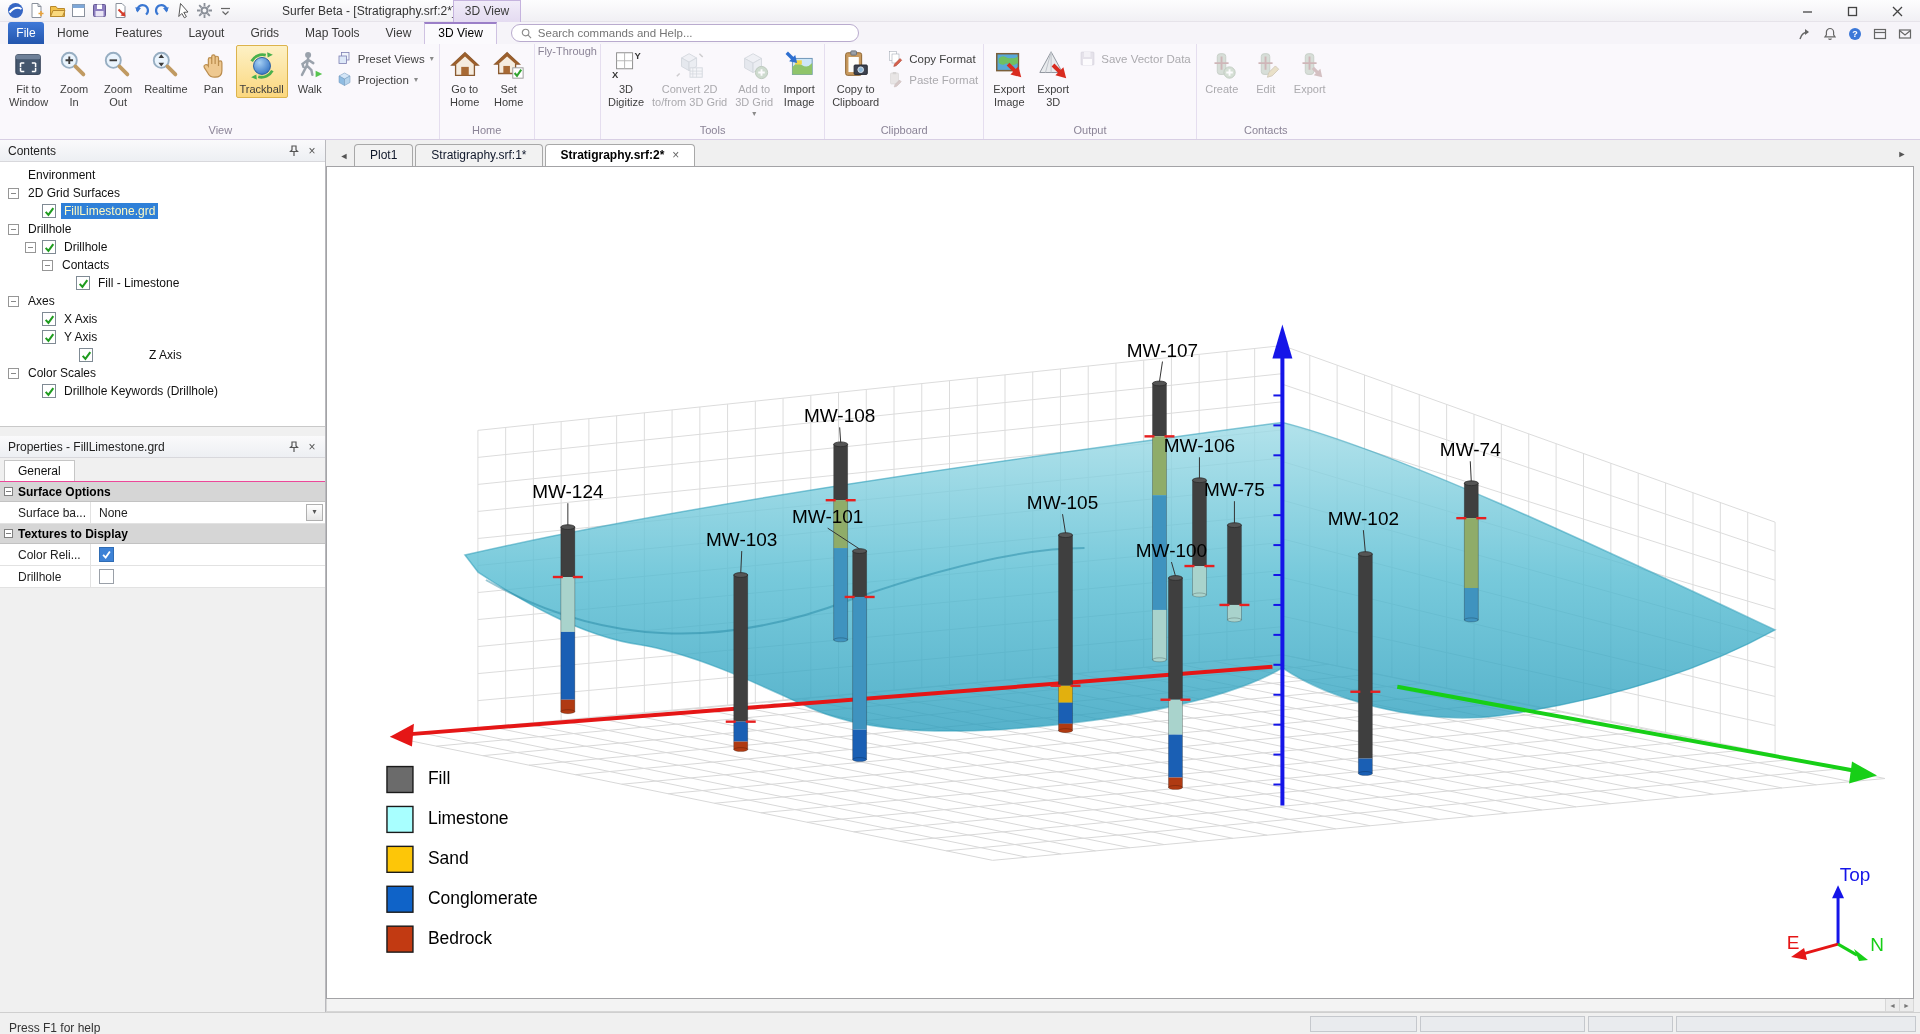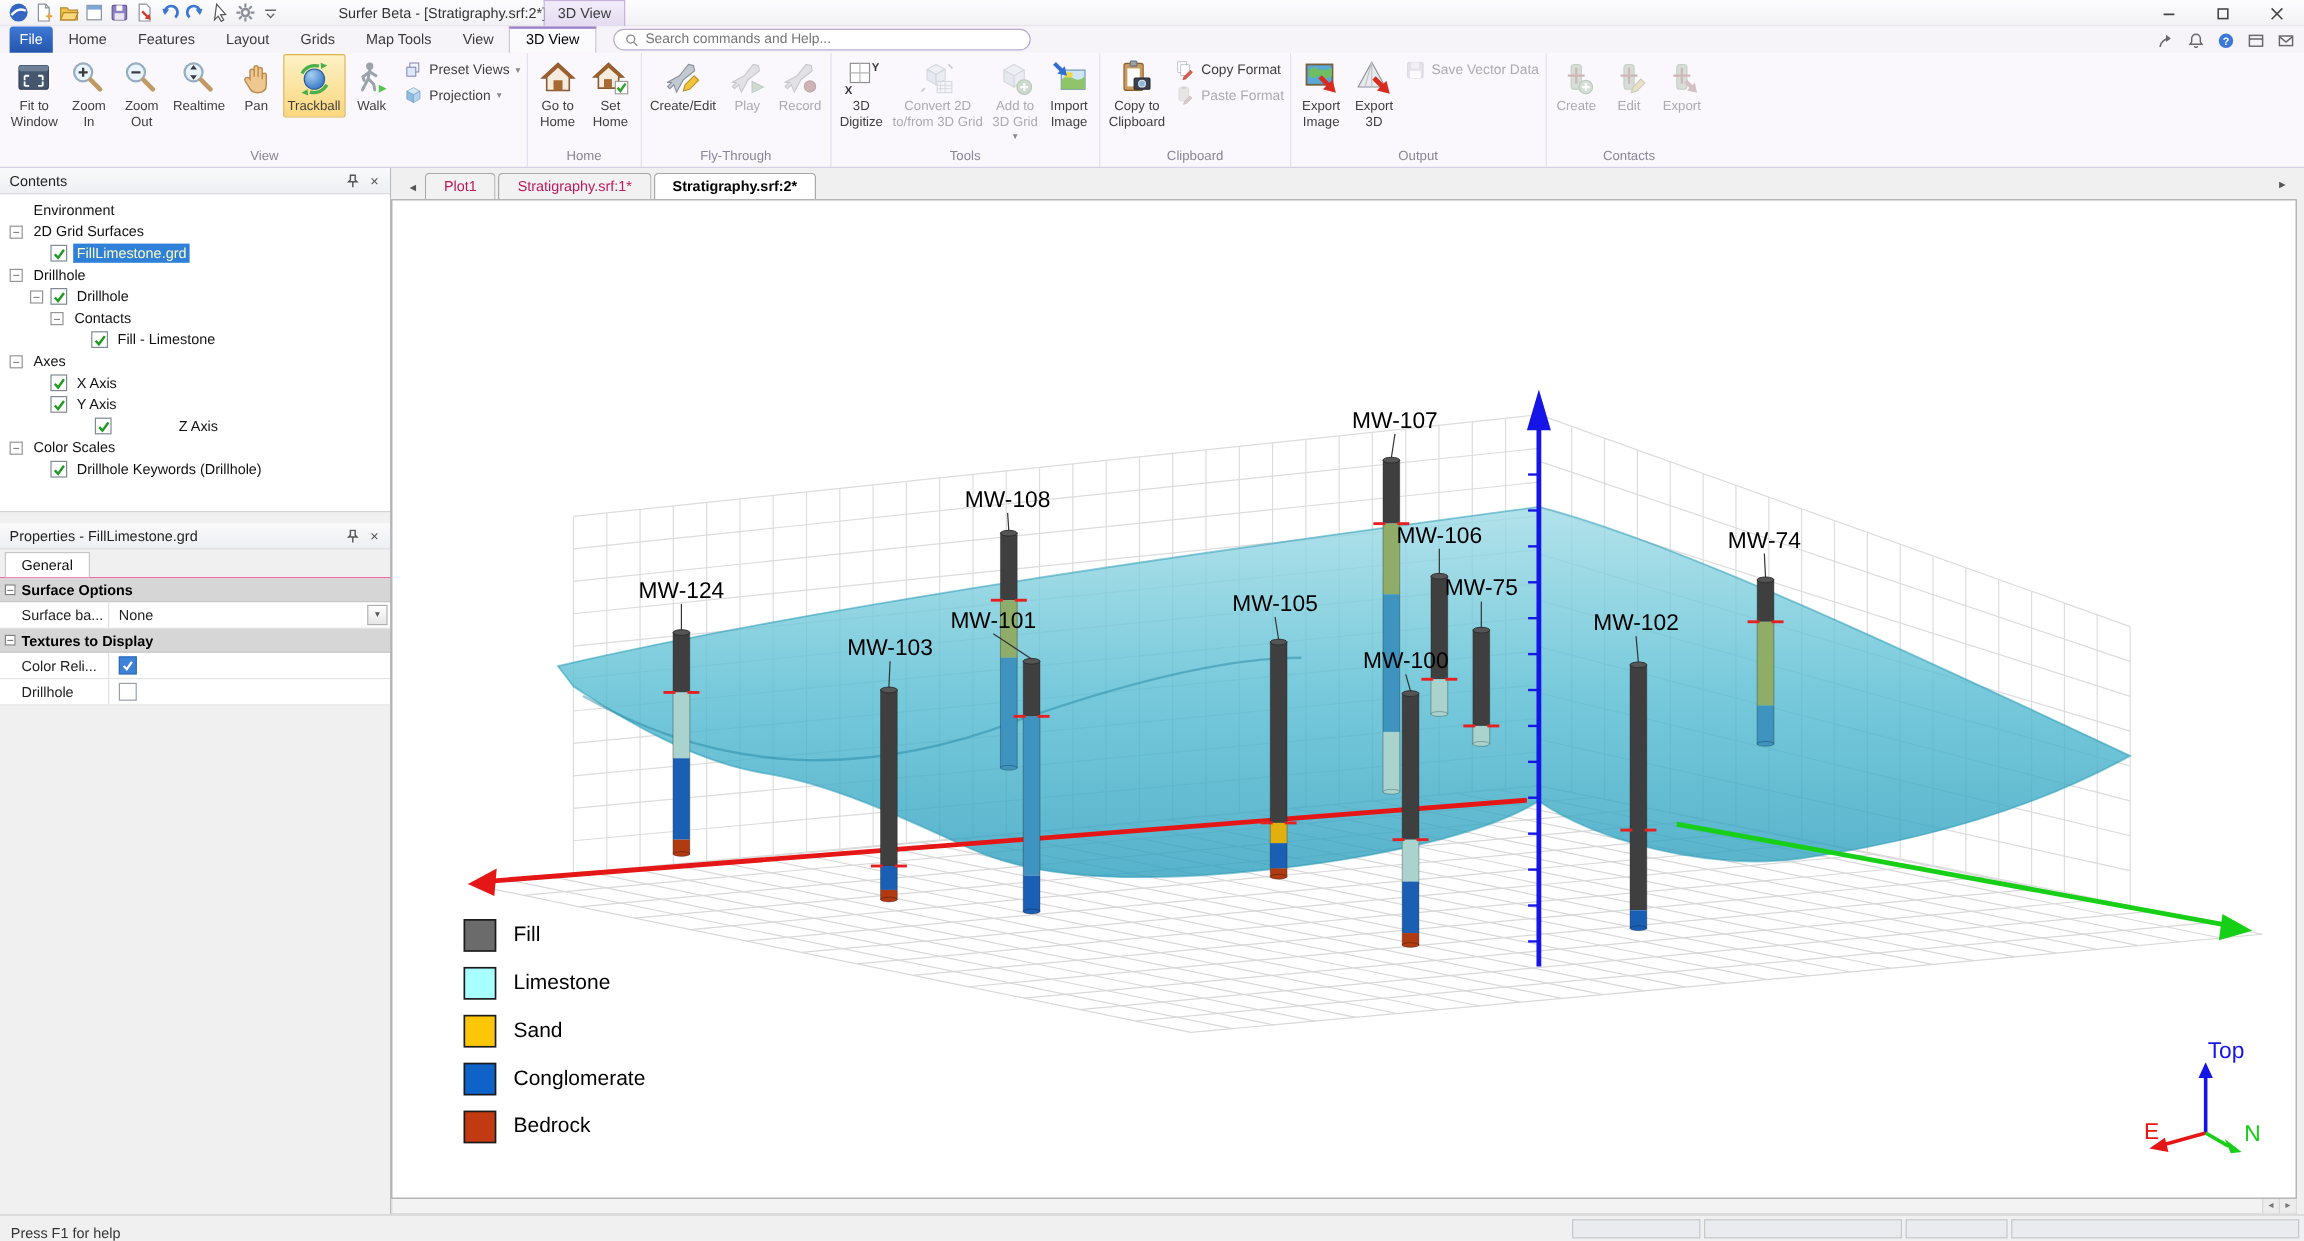--- a/index.html
+++ b/index.html
@@ -68,22 +68,22 @@
   .plabel { width:91px; padding-left:18px; border-right:1px solid #e2e2e2; display:flex; align-items:center; overflow:hidden; white-space:nowrap; flex:none; }
   .pvalue { flex:1; padding-left:8px; display:flex; align-items:center; position:relative; }
   .combo-btn { position:absolute; right:2px; top:2px; width:17px; height:17px; border:1px solid #b0b0b0; background:linear-gradient(#fff,#e6e6e6); text-align:center; line-height:14px; font-size:8px; color:#555; }
   .pchk { width:15px; height:15px; border:1px solid #9aa0a8; background:#fff; display:flex; align-items:center; justify-content:center; }
   .pchk.on { background:#3d82d6; border-color:#2f6cb4; }
 
   
   .docarea { flex:1; display:flex; flex-direction:column; background:#f0f0f0; position:relative; }
   .tabstrip { height:26px; display:flex; align-items:flex-end; padding-left:10px; gap:2px; flex:none; position:relative; }
   .nav-ch { width:16px; height:20px; color:#555; font-size:9px; display:flex; align-items:center; justify-content:center; }
-  .dtab { height:22px; line-height:21px; padding:0 15px; font-size:12px; color:#be185d; background:#f2f2f2; border:1px solid #a8a8a8; border-bottom:none; border-radius:4px 4px 0 0; display:flex; align-items:center; gap:8px; }
-  .dtab.active { background:#fff; font-weight:bold; color:#000;flex-direction:column; }
+  .dtab { height:22px; line-height:21px; padding:0 15px; font-size:12px; color:#0f172a; background:#f2f2f2; border:1px solid #a8a8a8; border-bottom:none; border-radius:4px 4px 0 0; display:flex; align-items:center; gap:8px; }
+  .dtab.active { background:#fff; font-weight:bold; color:#000; }
   .dtab .closex { font-weight:normal; color:#666; font-size:12px; }
   .nav-right { position:absolute; right:10px; bottom:2px; }
   .viewport { flex:1; background:#fff; border:1px solid #a3a3a6; margin-right:6px; position:relative; overflow:hidden; }
   .viewport svg { position:absolute; inset:0; width:100%; height:100%; }
   .hscroll { height:13px; margin-right:6px; background:#f3f3f3; border:1px solid #d6d6d6; border-top:none; display:flex; justify-content:flex-end; flex:none; }
   .hs-btn { width:14px; border-left:1px solid #d6d6d6; display:flex; align-items:center; justify-content:center; font-size:7px; color:#777; background:#ececec; }
 
   
   .statusbar { height:30px; background:#f0f0f0; border-top:1px solid #cfcfcf; display:flex; align-items:center; padding-left:9px; font-size:12px; color:#333; position:relative; }
   .scell { position:absolute; top:3px; height:16px; background:#e9ebee; border:1px solid #c5c8cd; }
@@ -307,34 +307,20 @@
             <path d="M15 4 L28 16 h-4 L15 8 6 16 H2 z" fill="#9c5f2c"></path>
             <rect x="11" y="18" width="7" height="8" fill="#a86a35"></rect>
             <rect x="21" y="20" width="11" height="11" fill="#fff" stroke="#9a9a9a"></rect>
             <path d="M23 25.5 l2.5 3 4.5-6.5" stroke="#2fa32f" stroke-width="2.2" fill="none"></path>
           </svg><span>Set
 Home</span></div>
       </div>
       <div class="glabel">Home</div>
     </div>
     <div class="rgroup">
-      <div class="gcontent">
-        <div class="bigbtn"><svg viewBox="0 0 34 34">
-            <path d="M3 21 L14 15 L22 5 l4.5 1 1 4.5 -10 8 -6 11 -2.5-6.5 -3.5 3.5 -2-2 3.5-3.5 z" fill="#c3c9d2" stroke="#8b929c"></path>
-            <path d="M19 23 l8-8 4 4-8 8 -5.5 1.5 z" fill="#f2c437" stroke="#b8912a"></path>
-          </svg><span>Create/Edit</span></div>
-        <div class="bigbtn disabled"><svg viewBox="0 0 34 34">
-            <path d="M3 21 L14 15 L22 5 l4.5 1 1 4.5 -10 8 -6 11 -2.5-6.5 -3.5 3.5 -2-2 3.5-3.5 z" fill="#c3c9d2" stroke="#8b929c"></path>
-            <path d="M21 20 l10 5 -10 5 z" fill="#7fc97f" stroke="#58a058"></path>
-          </svg><span>Play</span></div>
-        <div class="bigbtn disabled"><svg viewBox="0 0 34 34">
-            <path d="M3 21 L14 15 L22 5 l4.5 1 1 4.5 -10 8 -6 11 -2.5-6.5 -3.5 3.5 -2-2 3.5-3.5 z" fill="#c3c9d2" stroke="#8b929c"></path>
-            <circle cx="25.5" cy="24.5" r="5" fill="#e05252" stroke="#b03838"></circle>
-          </svg><span>Record</span></div>
-      </div>
       <div class="glabel">Fly-Through</div>
     </div>
     <div class="rgroup">
       <div class="gcontent">
         <div class="bigbtn"><svg viewBox="0 0 34 34">
             <rect x="7" y="4" width="17" height="17" fill="#fff" stroke="#8a8a8a"></rect>
             <path d="M7 12.5 h17 M15.5 4 v17" stroke="#b5b5b5"></path>
             <text x="2" y="31" font-size="10" font-weight="bold" fill="#333" font-family="Liberation Sans,sans-serif">X</text>
             <text x="26" y="11" font-size="10" font-weight="bold" fill="#333" font-family="Liberation Sans,sans-serif">Y</text>
           </svg><span>3D

